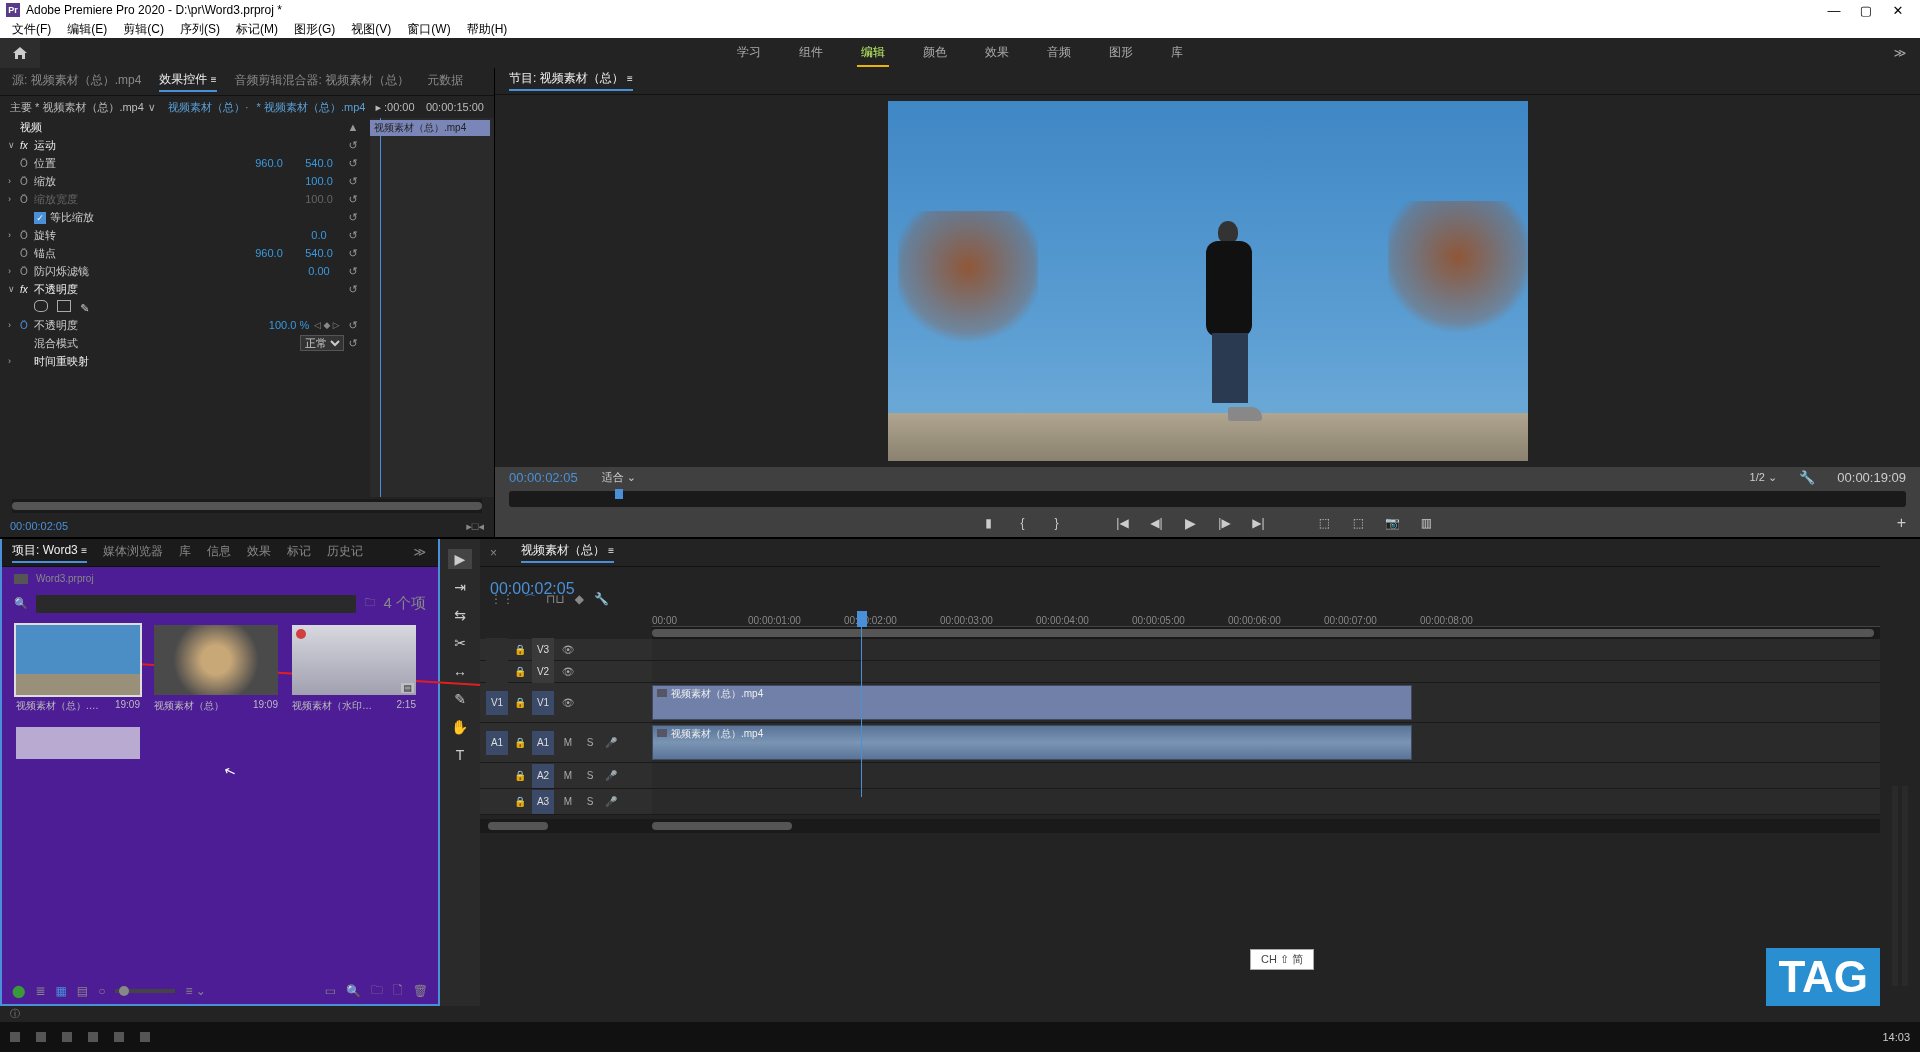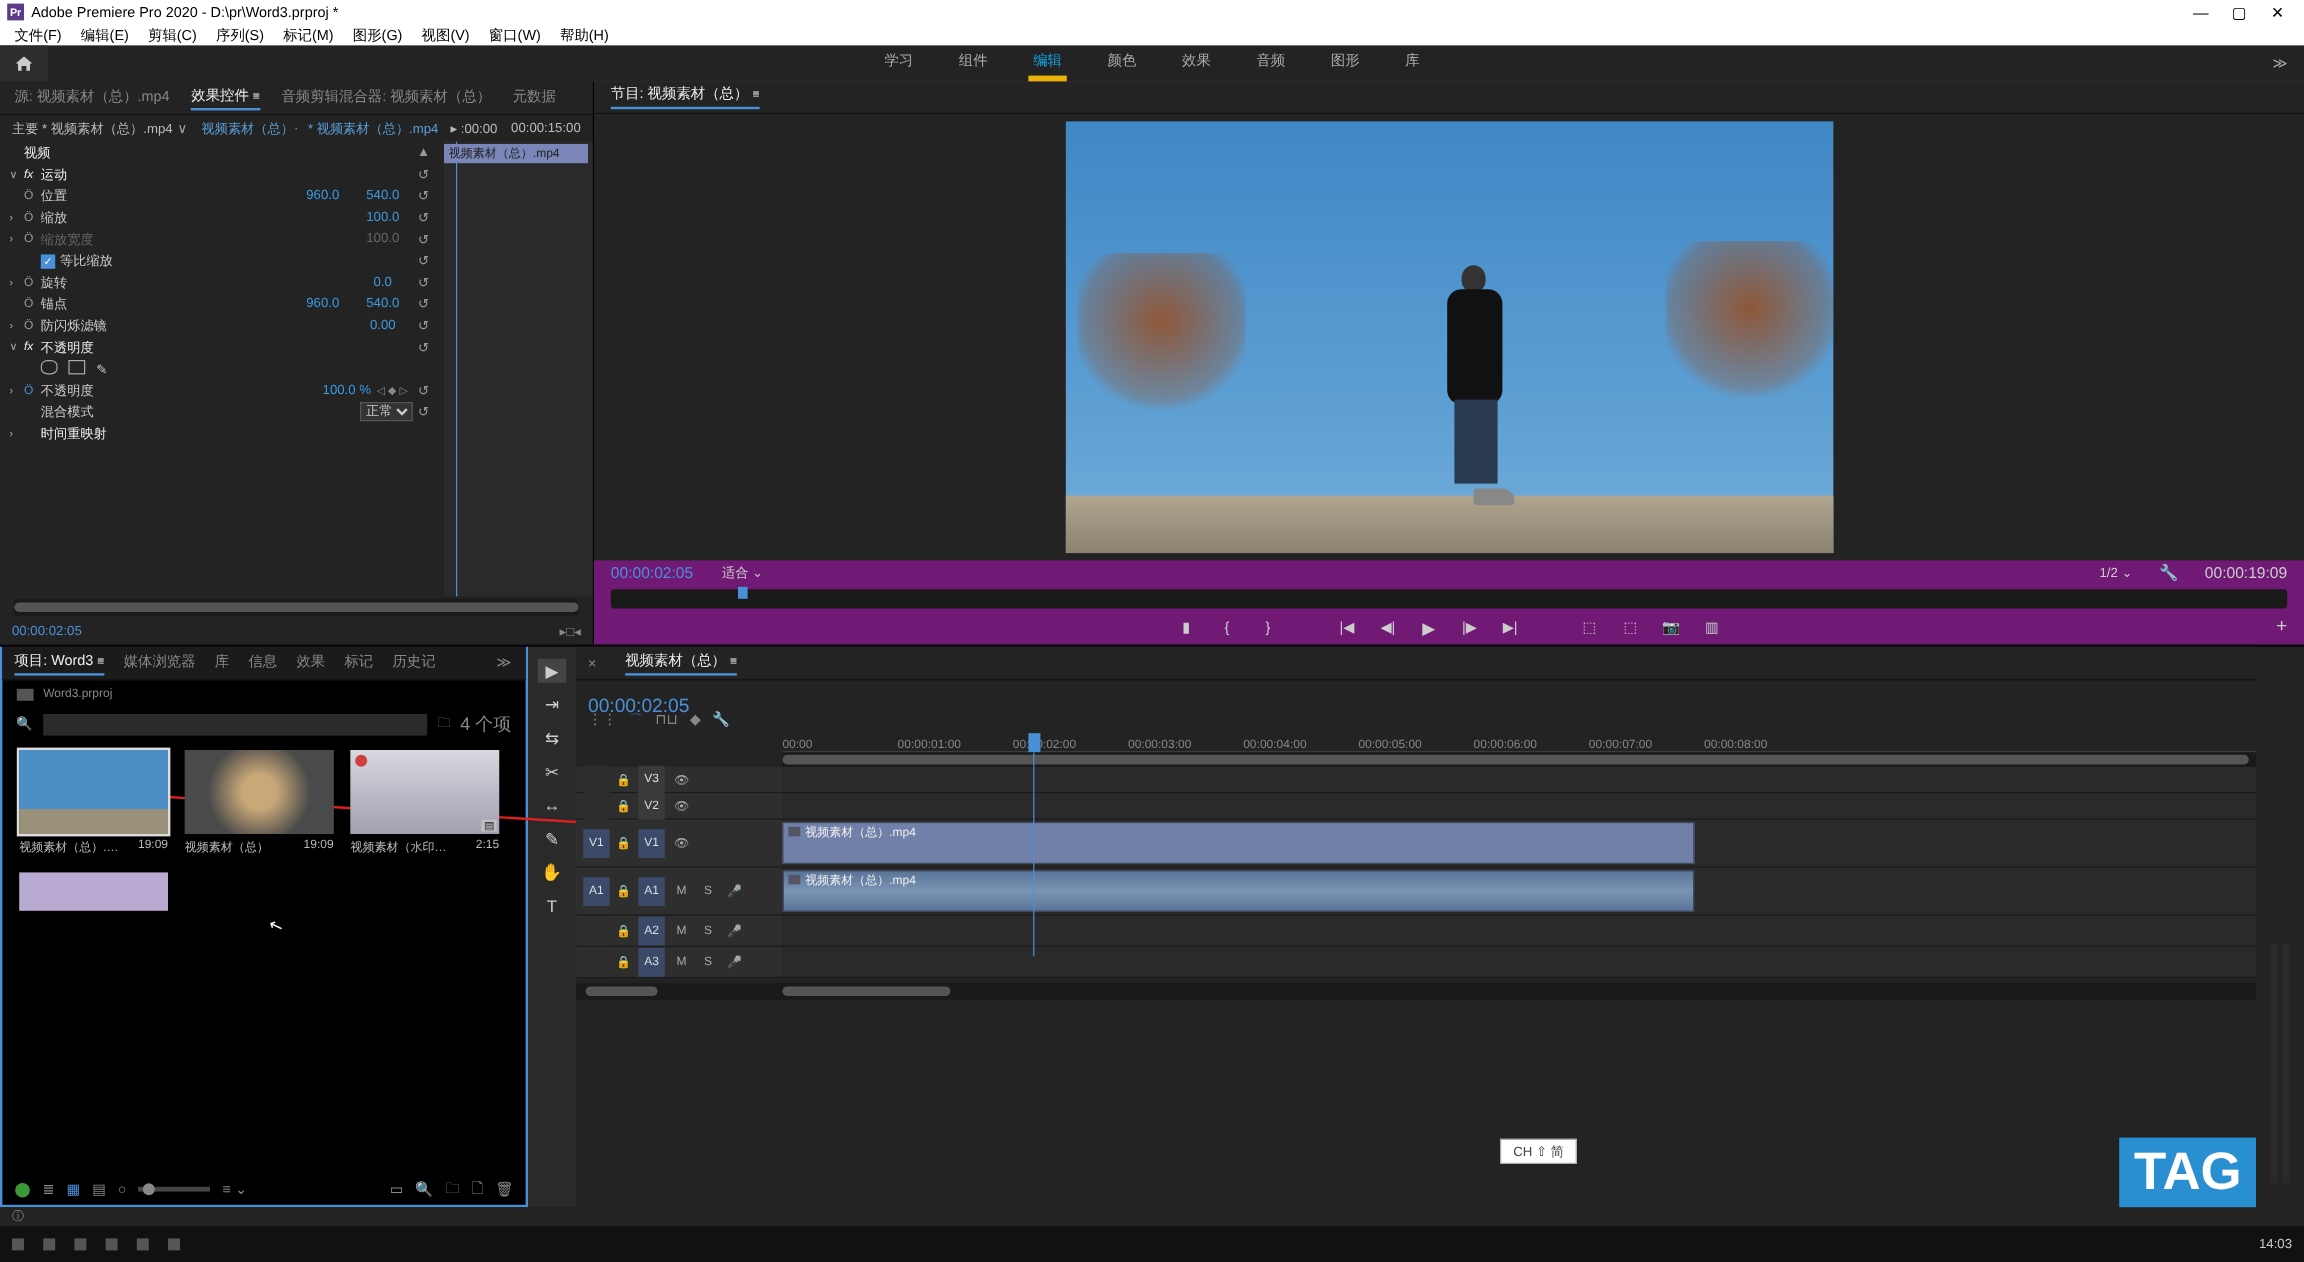--- a/index.html
+++ b/index.html
@@ -13,21 +13,21 @@
 .titlebar .win-btn { width: 32px; text-align: center; font-size: 13px; }
 
 
 .menubar { height: 18px; background: #fff; color: #000; display: flex; align-items: center; padding: 0 4px; gap: 0; font-size: 12px; }
 .menubar .menu-item { padding: 0 8px; }
 
 
 .workspace-bar { height: 30px; background: #232323; display: flex; align-items: center; color: #aaa; font-size: 12px; }
 .workspace-bar .home-btn { width: 40px; height: 30px; display: flex; align-items: center; justify-content: center; background: #2d2d2d; }
 .workspace-bar .ws-tabs { flex: 1; display: flex; justify-content: center; gap: 30px; }
-.workspace-bar .ws-tab.active { color: #0ea5e9; border-bottom: 6px solid #eab308; padding-bottom: 4px; }
+.workspace-bar .ws-tab.active { color: #bef264; border-bottom: 2px solid #eab308; padding-bottom: 4px; }
 .workspace-bar .ws-tab { padding: 4px 4px; }
 .workspace-bar .ws-more { width: 40px; text-align: center; }
 
 
 .main-area { flex: 1; display: flex; flex-direction: column; }
 
 
 .top-row { height: 470px; display: flex; border-bottom: 1px solid #000; }
 
 
@@ -62,21 +62,21 @@
 .prop-row .checkbox-on { display: inline-block; width: 12px; height: 12px; background: #4a90d9; color: #fff; font-size: 9px; text-align: center; line-height: 12px; margin-right: 4px; }
 .prop-row select { background: #333; color: #ccc; border: 1px solid #555; font-size: 11px; }
 .prop-row .mask-icon { display: inline-block; width: 14px; height: 12px; border: 1px solid #aaa; margin-right: 6px; }
 .prop-row .mask-icon.ellipse { border-radius: 40%; }
 
 .effect-footer { height: 22px; display: flex; align-items: center; padding: 0 10px; color: #4a90d9; font-size: 11px; }
 .effect-scrollbar { height: 14px; background: #1a1a1a; position: relative; margin: 0 6px; }
 .effect-scrollbar .thumb { position: absolute; left: 0; right: 0; top: 3px; height: 8px; background: #555; border-radius: 4px; }
 
 
-.program-panel { flex: 1; background: #701a75; display: flex; flex-direction: column; }
+.program-panel { flex: 1; background: #404040; display: flex; flex-direction: column; }
 .program-panel .panel-tabs { padding-left: 14px; }
 .program-viewer { flex: 1; display: flex; align-items: center; justify-content: center; background: #232323; padding: 6px 0; }
 .viewer-canvas { width: 640px; height: 360px; position: relative; overflow: hidden; }
 .viewer-canvas .sky { position: absolute; inset: 0; background: linear-gradient(180deg, #3f87c5 0%, #5a9dd2 60%, #72add9 100%); }
 .viewer-canvas .wall { position: absolute; bottom: 0; left: 0; right: 0; height: 48px; background: linear-gradient(180deg, #b0a58f 0%, #8a826f 100%); }
 .viewer-canvas .person { position: absolute; bottom: 40px; left: 300px; width: 80px; height: 200px; }
 .viewer-canvas .person .head { position: absolute; top: 0; left: 30px; width: 20px; height: 22px; background: #333; border-radius: 50% 50% 40% 40%; }
 .viewer-canvas .person .body { position: absolute; top: 20px; left: 18px; width: 46px; height: 96px; background: #111; border-radius: 12px; }
 .viewer-canvas .person .legs { position: absolute; top: 112px; left: 24px; width: 36px; height: 70px; background: #2a3a50; }
 .viewer-canvas .person .foot { position: absolute; bottom: 0; left: 40px; width: 34px; height: 14px; background: #888; border-radius: 3px 10px 3px 3px; }
@@ -97,21 +97,21 @@
 
 .transport-bar { height: 30px; display: flex; align-items: center; justify-content: center; gap: 12px; color: #ccc; position: relative; }
 .transport-bar .tbtn { width: 22px; height: 22px; display: flex; align-items: center; justify-content: center; font-size: 12px; }
 .transport-bar .tbtn.play { font-size: 14px; }
 .transport-bar .add-btn { position: absolute; right: 14px; font-size: 16px; }
 
 
 .bottom-row { flex: 1; display: flex; border-top: 1px solid #000; }
 
 
-.project-panel { width: 440px; background: #000000; display: flex; flex-direction: column; border: 2px solid #4a90d9; border-top: none; }
+.project-panel { width: 440px; background: #4c1d95; display: flex; flex-direction: column; border: 2px solid #4a90d9; border-top: none; }
 .project-panel .panel-tabs { background: #1b1b1b; padding-left: 10px; gap: 16px; }
 .project-info { padding: 6px 12px; display: flex; align-items: center; gap: 8px; color: #888; font-size: 10px; }
 .project-info .bin-icon { width: 14px; height: 10px; background: #555; }
 .project-search { padding: 4px 12px; display: flex; align-items: center; gap: 8px; }
 .project-search .search-icon { color: #888; }
 .project-search input { flex: 1; background: #2a2a2a; border: none; height: 18px; color: #ccc; padding: 0 6px; }
 .project-search .folder-icon { color: #888; }
 .project-search .item-count { color: #888; font-size: 15px; }
 
 .project-bins { flex: 1; display: flex; flex-wrap: wrap; gap: 14px; padding: 8px 14px; align-content: flex-start; position: relative; }

